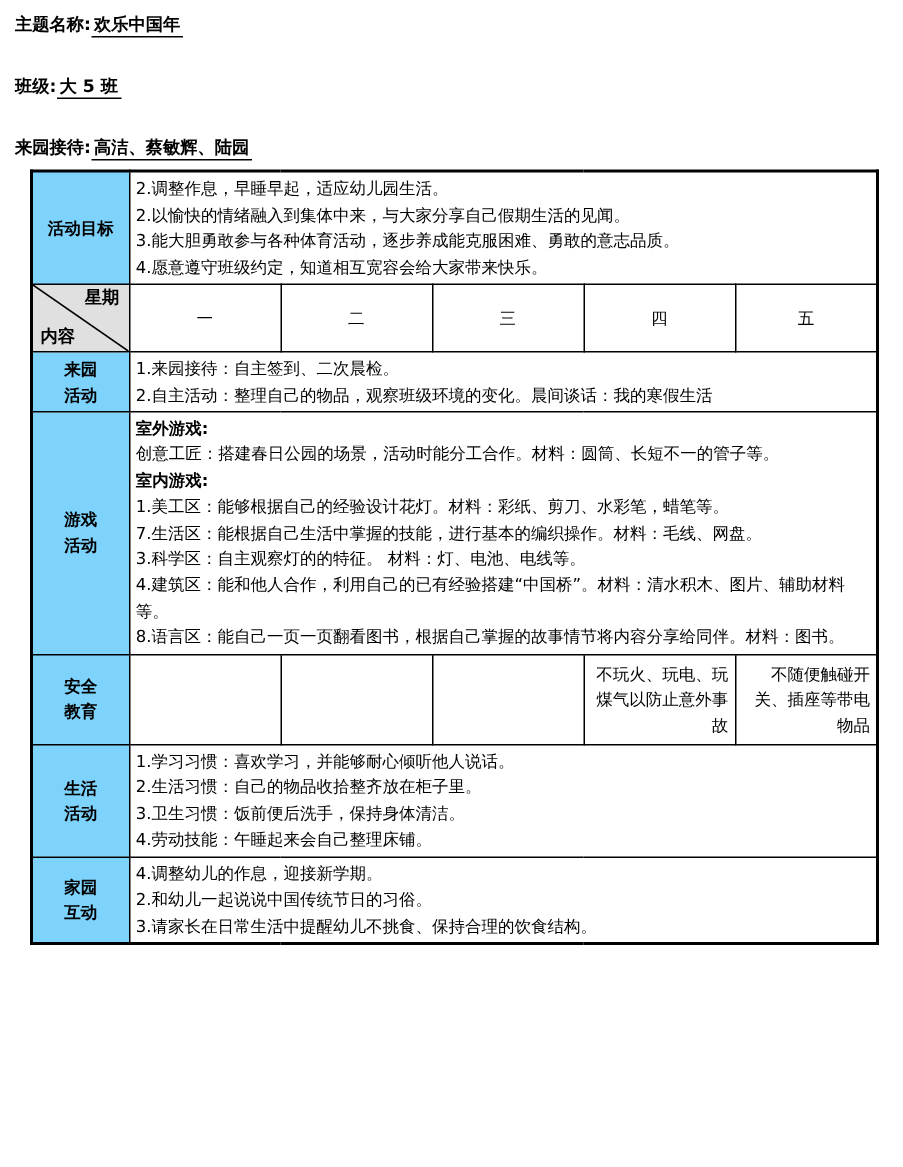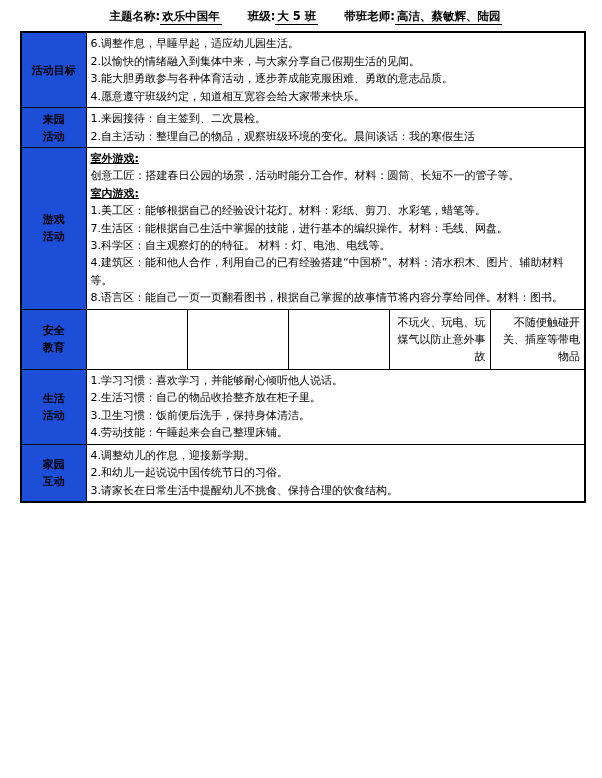--- a/index.html
+++ b/index.html
@@ -44,20 +44,21 @@
   .meta-line {
     display: flex;
     justify-content: center;
     align-items: baseline;
     gap: 26px;
     font-size: 11.5px;
     font-weight: bold;
     margin-top: 9px;
     margin-bottom: 7px;
     padding-left: 10px;
+    flex-direction: column;
   }
   .meta-item { white-space: nowrap; }
   .meta-item .val {
     border-bottom: 1px solid #000;
     padding: 0 2px 1px 2px;
   }
 
   
   .plan-table {
     border-collapse: collapse;
@@ -68,21 +69,21 @@
   }
   .plan-table td {
     border: 1px solid #000;
     vertical-align: middle;
     font-size: 11px;
     line-height: 17px;
     padding: 2px 4px;
     word-break: break-all;
   }
   .label-cell {
-    background: #1d4ed8;
+    background: #7dd3fc;
     text-align: center;
     font-weight: bold;
     font-size: 11.5px;
     line-height: 17px;
     width: 65px;
     padding: 3px 2px;
   }
   .body-cell {
     text-align: left;
     padding: 3px 5px 4px 5px;
@@ -132,58 +133,72 @@
     line-height: 15px;
   }
   .corner-cell .lbl-content {
     position: absolute;
     left: 5px; bottom: 2px;
     font-size: 11.5px;
     font-weight: bold;
     line-height: 15px;
   }
 
-  .bold-inline { font-weight: bold; text-decoration: underline; }
+  .bold-inline { font-weight: bold; }
   .games-cell p { line-height: 17.4px; }
   .yunbaobei-cell { height: 70px; vertical-align: middle; }
   .yunbaobei-label { height: 70px; }
 </style>
 </head>
 <body>
 
 <div class="page">
 
 
   <div class="meta-line">
     <span class="meta-item"><span>主题名称:</span><span class="val">欢乐中国年</span></span>
     <span class="meta-item"><span>班级:</span><span class="val">大 5 班</span></span>
-    <span class="meta-item"><span>带班老师:</span><span class="val">高洁、蔡敏辉、陆园</span></span>
+    <span class="meta-item"><span>来园接待:</span><span class="val">高洁、蔡敏辉、陆园</span></span>
   </div>
 
   <table class="plan-table">
     <colgroup>
       <col style="width:65px">
       <col style="width:101px">
       <col style="width:101px">
       <col style="width:101px">
       <col style="width:101px">
       <col style="width:95px">
     </colgroup>
 
     <tbody>
         <tr>
       <td class="label-cell">活动目标</td>
       <td class="body-cell" colspan="5">
-        <p>6.调整作息，早睡早起，适应幼儿园生活。</p>
+        <p>2.调整作息，早睡早起，适应幼儿园生活。</p>
         <p>2.以愉快的情绪融入到集体中来，与大家分享自己假期生活的见闻。</p>
         <p>3.能大胆勇敢参与各种体育活动，逐步养成能克服困难、勇敢的意志品质。</p>
         <p>4.愿意遵守班级约定，知道相互宽容会给大家带来快乐。</p>
       </td>
     </tr>
 
+    <tr>
+      <td class="corner-cell">
+        <svg class="diag" viewBox="0 0 65 40" preserveAspectRatio="none">
+          <line x1="0" y1="0" x2="65" y2="40" stroke="#000" stroke-width="1"></line>
+        </svg>
+        <span class="lbl-week">星期</span>
+        <span class="lbl-content">内容</span>
+      </td>
+      <td class="day-cell day-head">一</td>
+      <td class="day-cell day-head">二</td>
+      <td class="day-cell day-head">三</td>
+      <td class="day-cell day-head">四</td>
+      <td class="day-cell day-head">五</td>
+    </tr>
 
     <tr>
       <td class="label-cell">
         <span>来园</span><br>
         <span>活动</span>
       </td>
       <td class="body-cell" colspan="5">
         <p>1.来园接待：自主签到、二次晨检。</p>
         <p>2.自主活动：整理自己的物品，观察班级环境的变化。晨间谈话：我的寒假生活</p>
       </td>

